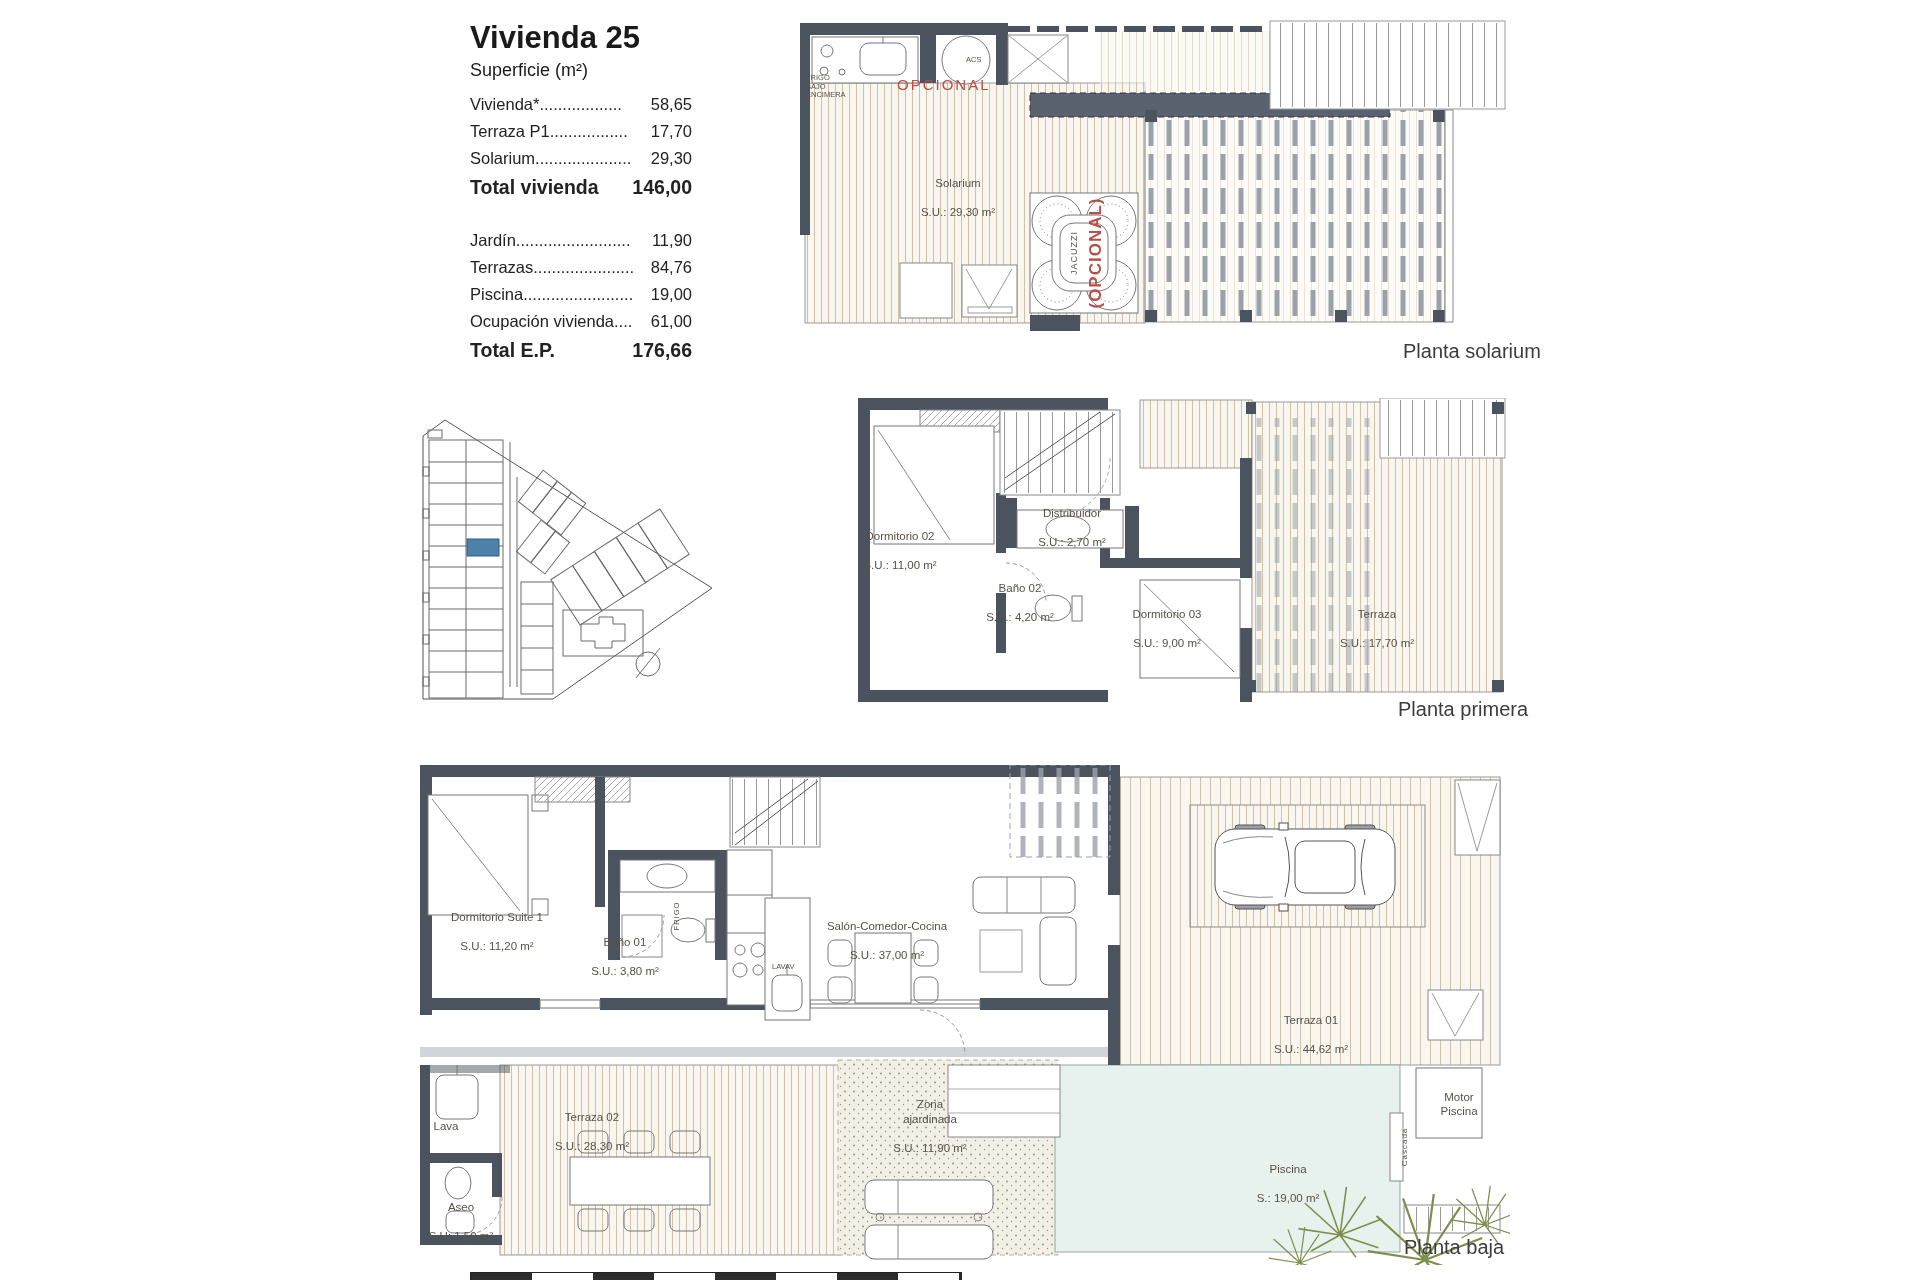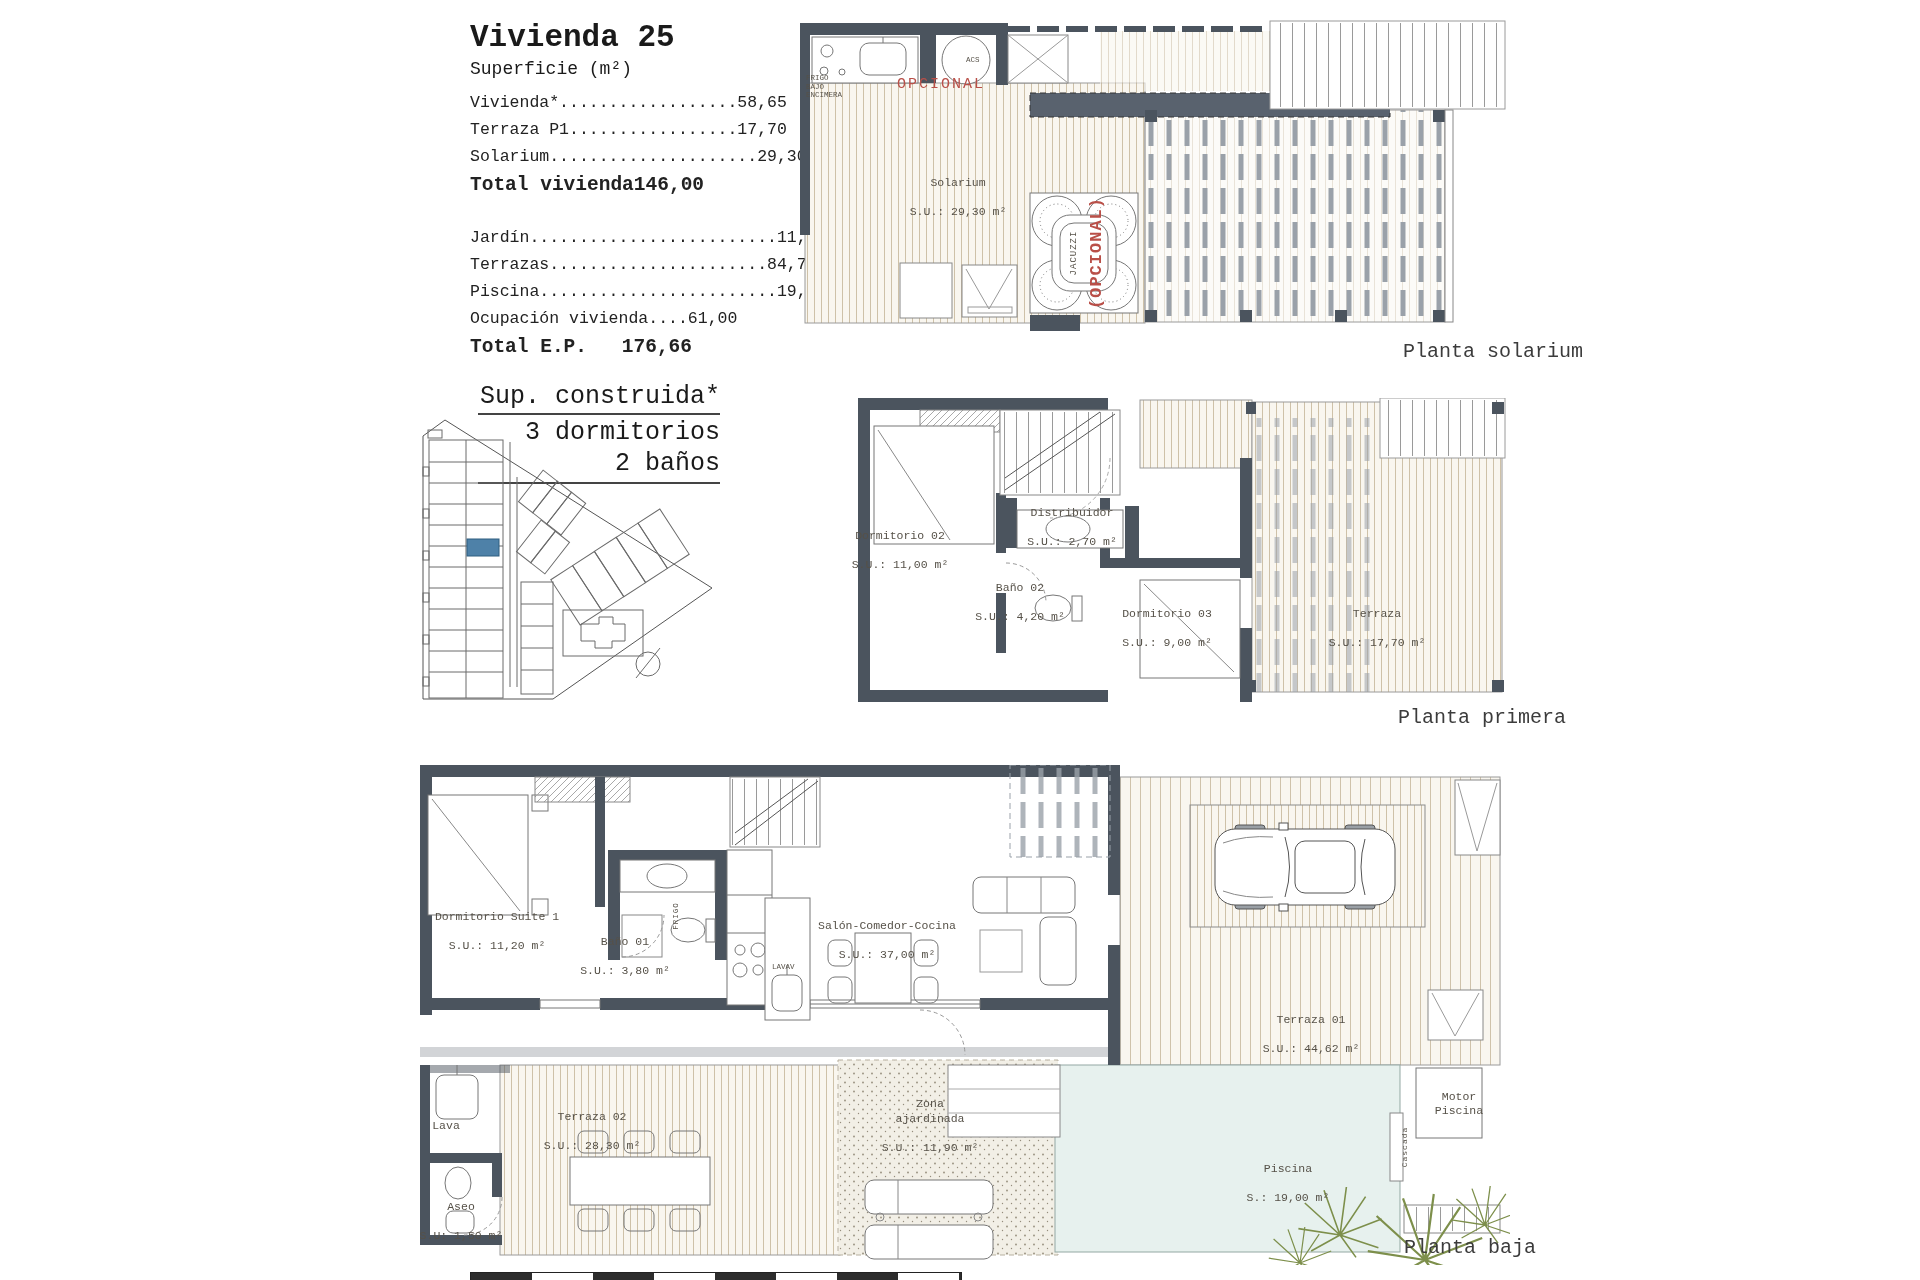--- a/index.html
+++ b/index.html
@@ -1,17 +1,17 @@
 <!DOCTYPE html>
 <html><head>
 <meta charset="utf-8">
 <style>
   html,body{margin:0;padding:0;background:#e8e8e8;}
   .page{position:relative;width:1920px;height:1280px;background:#ffffff;overflow:hidden;
-        font-family:Liberation Mono, monospace;color:#3c3c3c;}
+        font-family:Liberation Sans, sans-serif;color:#3c3c3c;}
   svg{position:absolute;display:block;}
   
   .info{position:absolute;left:470px;top:20px;width:238px;}
   .info h1{margin:0 0 4px 0;font-size:31px;font-weight:bold;color:#1a1a1a;}
   .info h2{margin:0 0 14px 0;font-size:18px;font-weight:normal;color:#1a1a1a;}
   .srow{display:flex;justify-content:space-between;align-items:baseline;
         font-size:16.5px;color:#222;margin:0 16px 8px 0;white-space:nowrap;}
   .srow .srv{text-align:right;}
   .srow.total{font-size:19.5px;font-weight:bold;margin-top:2px;}
   .gap{height:24px;}
@@ -103,25 +103,20 @@
     <div class="srow">
         <span class="srl">Ocupación vivienda....</span>
         <span class="srv">61,00</span>
       </div>
     <div class="srow total">
         <span class="srl">Total E.P.</span>
         <span class="srv">176,66</span>
       </div>
   </section>
 
-  <div class="construida">
-    <div class="c1">Sup. construida*</div>
-    <div class="c2">3 dormitorios</div>
-    <div class="c3">2 baños</div>
-  </div>
 
   <svg style="left:415px;top:412px;" width="310" height="295" viewBox="0 0 310 295">
     <g fill="none" stroke="#6b6b6b" stroke-width="1">
       <path d="M30,8 L297,176 L138,287 L8,287 L8,24 L30,8 Z" stroke="#555"></path>
 
       <rect x="14" y="28" width="74" height="258"></rect>
       <line x1="51" y1="28" x2="51" y2="286"></line>
       <line x1="14" y1="50" x2="88" y2="50"></line>
         <line x1="14" y1="71" x2="88" y2="71"></line>
       <line x1="14" y1="92" x2="88" y2="92"></line>
@@ -308,21 +303,21 @@
     <span class="ar">S.U.: 4,20 m²</span>
   </div>
   <div class="lbl" style="left:1167px;top:593px;">
     <span class="nm">Dormitorio 03</span>
     <span class="ar">S.U.: 9,00 m²</span>
   </div>
   <div class="lbl" style="left:1377px;top:593px;">
     <span class="nm">Terraza</span>
     <span class="ar">S.U.: 17,70 m²</span>
   </div>
-  <div class="plan-name" style="left:1398px;top:698px;margin-top:8px;">Planta primera</div>
+  <div class="plan-name" style="left:1398px;top:698px;">Planta primera</div>
 
   <svg style="left:420px;top:765px;" width="1090" height="500" viewBox="0 0 1090 500">
 
     <rect x="700" y="12" width="380" height="288" fill="url(#pdeckw)" stroke="#9a9a9a"></rect>
 
     <rect x="80" y="300" width="340" height="190" fill="url(#pdeck)" stroke="#9a9a9a"></rect>
 
     <rect x="418" y="295" width="220" height="195" fill="url(#pdots)" stroke="#b7b0a0" stroke-dasharray="5,4"></rect>
 
     <rect x="635" y="300" width="345" height="187" fill="#e7f1ee" stroke="#93a8a3"></rect>

